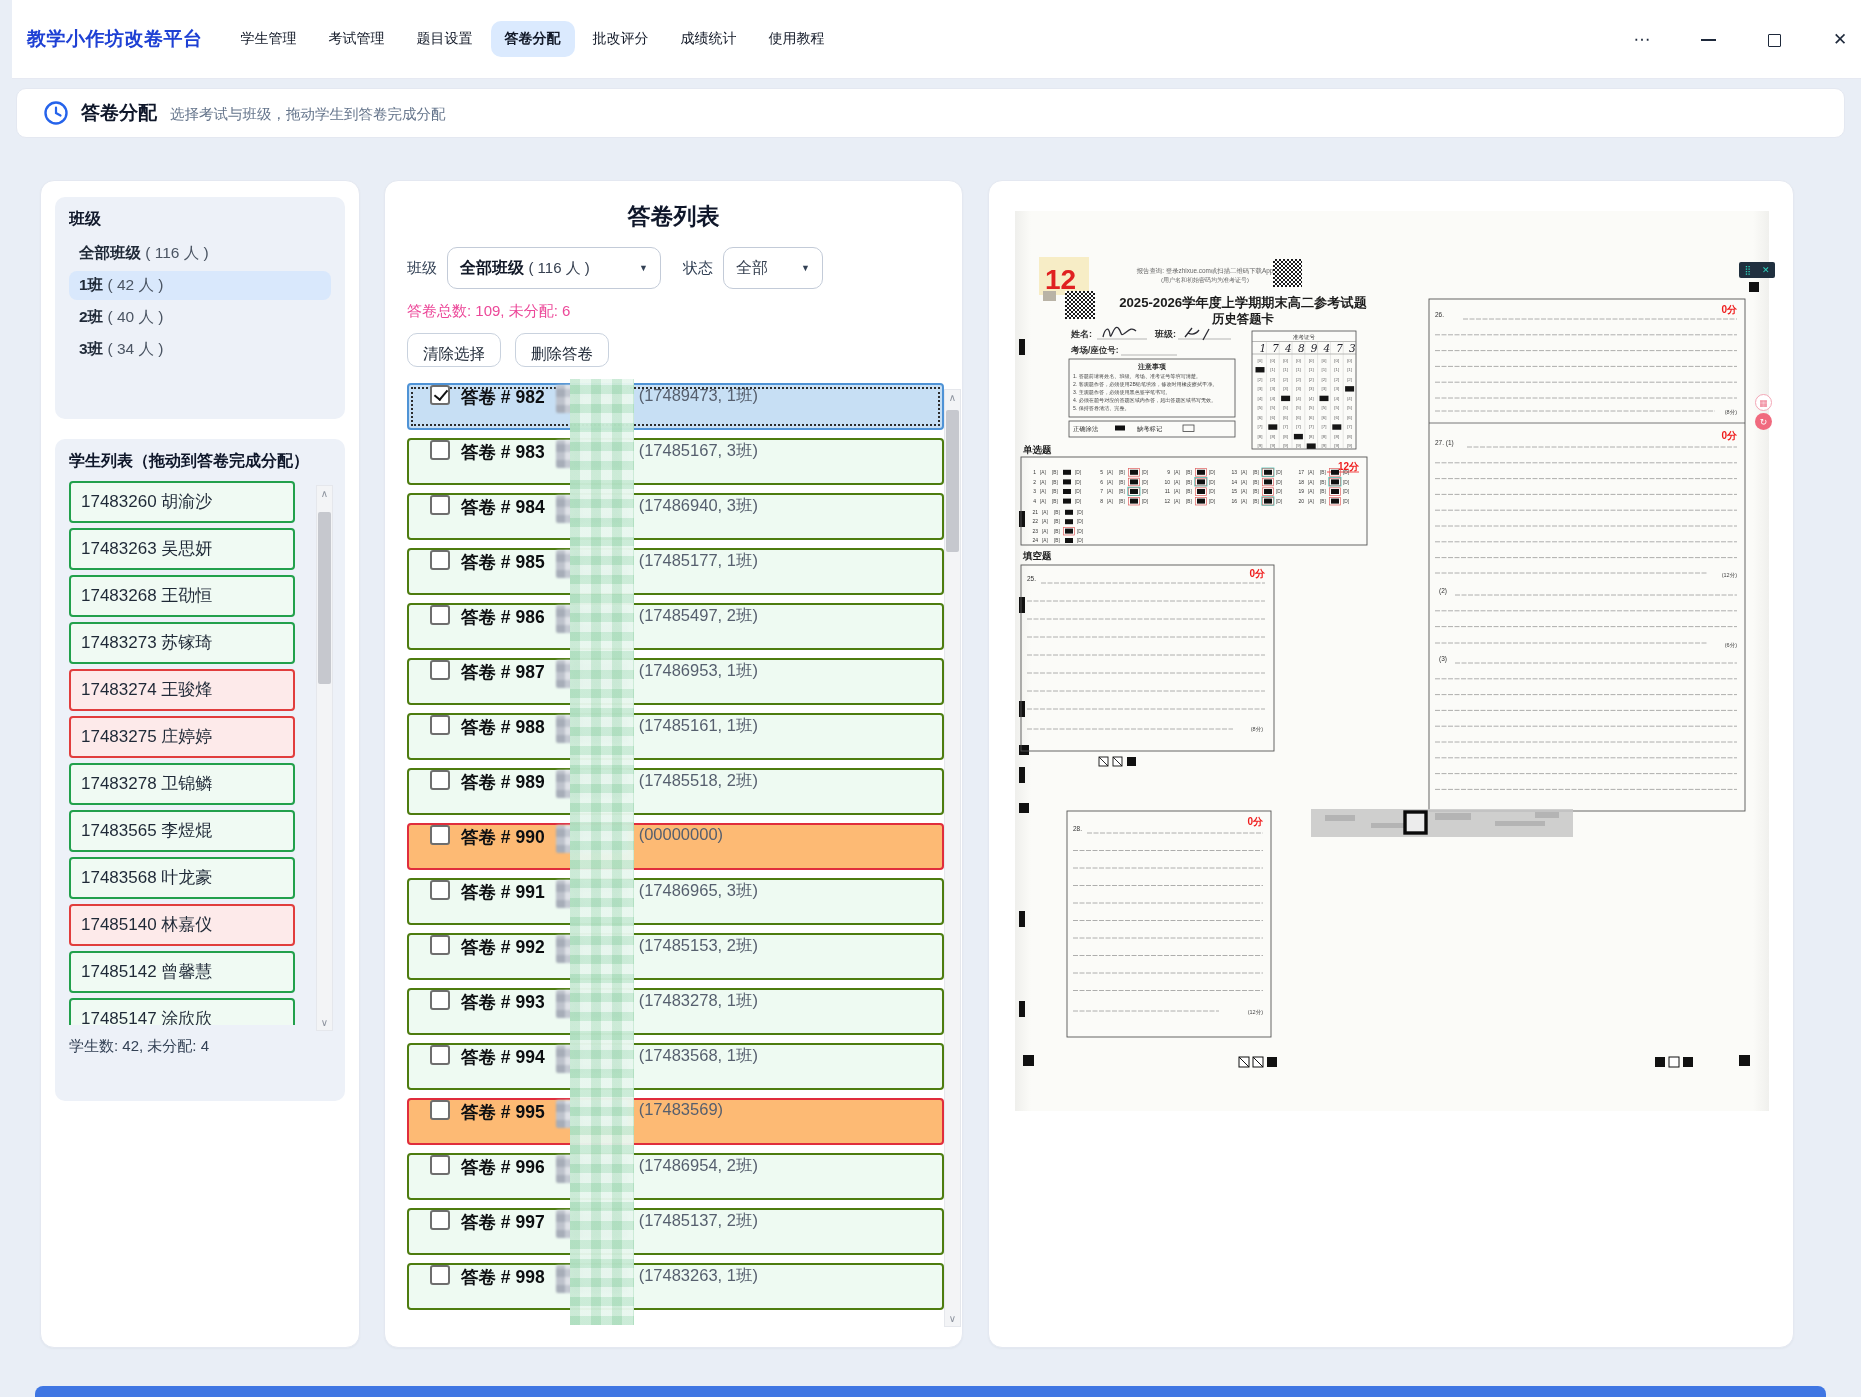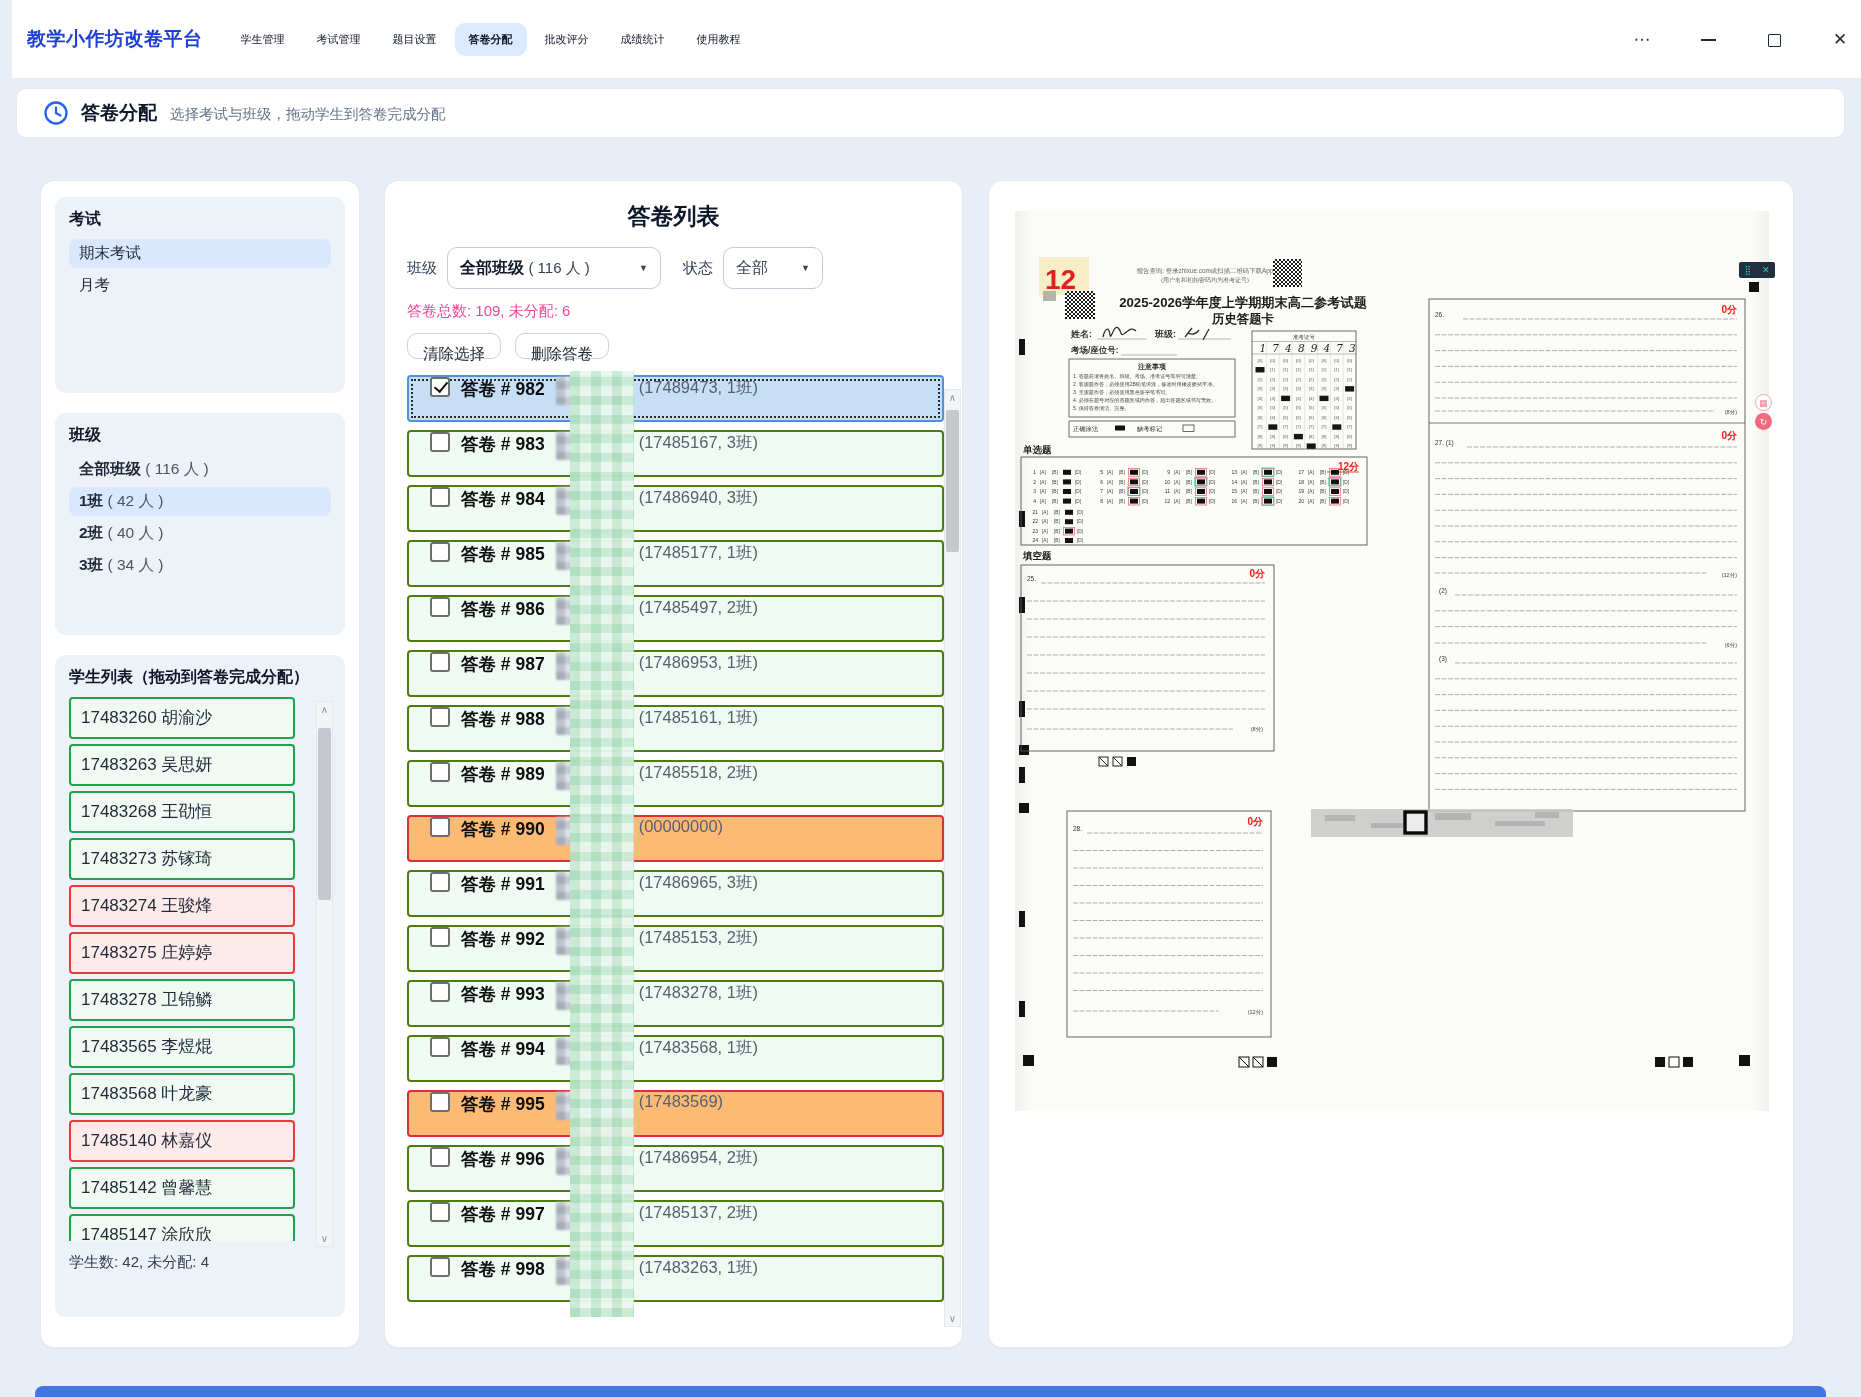--- a/index.html
+++ b/index.html
@@ -3,21 +3,21 @@
 <meta charset="utf-8">
 <style>
   * { margin:0; padding:0; box-sizing:border-box; }
   html,body { width:1861px; height:1397px; }
   body { background:#e9eef6; font-family:"Liberation Sans",sans-serif; color:#1f2937; position:relative; overflow:hidden; }
 
   
   .navbar { position:absolute; left:12px; top:0; width:1861px; height:79px; background:#fff; border-bottom:1px solid #e6e9f2; display:flex; align-items:center; }
   .brand { margin-left:15px; font-size:19px; font-weight:bold; color:#1e40d4; letter-spacing:.5px; }
   .nav-items { display:flex; align-items:center; margin-left:24px; gap:4px; }
-  .nav-item { font-size:11px; color:#111827; padding:9px 14px; border-radius:10px; cursor:pointer; white-space:nowrap; }
+  .nav-item { font-size:14px; color:#111827; padding:9px 14px; border-radius:10px; cursor:pointer; white-space:nowrap; }
   .nav-item.active { background:#dbeafe; font-weight:bold; }
   .win-controls { position:absolute; right:0; top:0; height:79px; display:flex; align-items:center; gap:0; }
   .wc { width:66px; text-align:center; font-size:17px; color:#1e293b; cursor:pointer; }
   .min-glyph { display:inline-block; width:15px; height:2px; background:#1e293b; vertical-align:middle; }
   .max-glyph { display:inline-block; width:13px; height:13px; border:1.6px solid #1e293b; border-radius:1px; vertical-align:middle; }
 
   
   .band { position:absolute; left:16px; top:88px; width:1829px; height:50px; background:#fff; border:1px solid #e4e8f1; border-radius:10px; display:flex; align-items:center; padding-left:26px; }
   .band .icon { width:26px; height:26px; margin-right:12px; }
   .band-title { font-size:19px; font-weight:bold; color:#0f172a; }
@@ -52,21 +52,21 @@
   
   .mid-title { font-size:23px; font-weight:bold; color:#0f172a;text-align:center; }
   .filter-row { display:flex; align-items:center; margin-top:15px; gap:10px; }
   .f-label { font-size:15px; color:#334155; }
   .select { display:flex; align-items:center; justify-content:space-between; border:1.5px solid #c3cbd8; border-radius:10px; height:42px; padding:0 12px; background:#fff; cursor:pointer; }
   .select .val b { font-size:16px; color:#111827; }
   .select .val span { font-size:15px; color:#374151; }
   .caret { font-size:9px; color:#334155; margin-left:10px; }
   .stats { margin-top:13px; font-size:15px; color:#ec4899; }
   .btn-row { display:flex; gap:14px; margin-top:12px; }
-  .btn { height:26px; padding:0 15px; border:1.5px solid #c9d2de; border-radius:10px; background:#fff; font-size:15.5px; color:#1f2937; line-height:40px; cursor:pointer; }
+  .btn { height:34px; padding:0 15px; border:1.5px solid #c9d2de; border-radius:10px; background:#fff; font-size:15.5px; color:#1f2937; line-height:40px; cursor:pointer; }
   .sheet-list { position:relative; margin-top:16px; height:938px; width:537px; }
   .srow { position:relative; height:47px; margin-bottom:8px; border:2px solid #4d7c0f; background:#eefaf2; border-radius:4px; display:flex; align-items:flex-start; padding:0 21px; gap:11px; cursor:pointer; }
   .srow.red { border-color:#e02d3c; background:#fdba74; }
   .srow.selected { border-color:#4f93d6; background:#c7dff4; outline:2px dotted #2b2b2b; outline-offset:-6px; }
   .cbx { width:20px; height:20px; border:2px solid #6e6e6e; border-radius:3px; background:#fff; flex:none; position:relative; }
   .cbx.on::after { content:""; position:absolute; left:5px; top:0px; width:6px; height:11px; border:solid #111; border-width:0 2.5px 2.5px 0; transform:rotate(40deg); }
   .srow .lbl { font-size:17.5px; font-weight:bold; color:#0c0e11; white-space:nowrap; }
   .blur-name { width:72px; height:28px; border-radius:2px; flex:none;
     background:repeating-linear-gradient(90deg,#c7cbd3 0 9px,#e9ebef 9px 18px),repeating-linear-gradient(0deg,#ccd0d7cc 0 8px,#f1f2f5cc 8px 16px);
     background-blend-mode:multiply; filter:blur(1px); }
@@ -112,27 +112,20 @@
 <div class="band">
   <svg class="icon" viewBox="0 0 26 26">
     <circle cx="13" cy="13" r="10.5" fill="none" stroke="#2563eb" stroke-width="2.4"></circle>
     <path d="M13 7.5 L13 13 L17.5 15.5" fill="none" stroke="#2563eb" stroke-width="2.2" stroke-linecap="round"></path>
   </svg>
   <span class="band-title">答卷分配</span>
   <span class="band-sub">选择考试与班级，拖动学生到答卷完成分配</span>
 </div>
 
 <section class="card left-card">
-  <div class="panel" id="exam-panel">
-    <h3>考试</h3>
-    <div id="exam-list">
-        <div class="sel-item selected"><b style="font-weight: normal;">期末考试</b><span class="cnt"></span></div>
-        <div class="sel-item"><b style="font-weight: normal;">月考</b><span class="cnt"></span></div>
-      </div>
-  </div>
   <div class="panel" id="class-panel">
     <h3>班级</h3>
     <div id="class-list">
         <div class="sel-item"><b>全部班级</b><span class="cnt"> ( 116 人 )</span></div>
         <div class="sel-item selected"><b>1班</b><span class="cnt"> ( 42 人 )</span></div>
         <div class="sel-item"><b>2班</b><span class="cnt"> ( 40 人 )</span></div>
         <div class="sel-item"><b>3班</b><span class="cnt"> ( 34 人 )</span></div>
       </div>
   </div>
   <div class="panel" id="student-panel">

